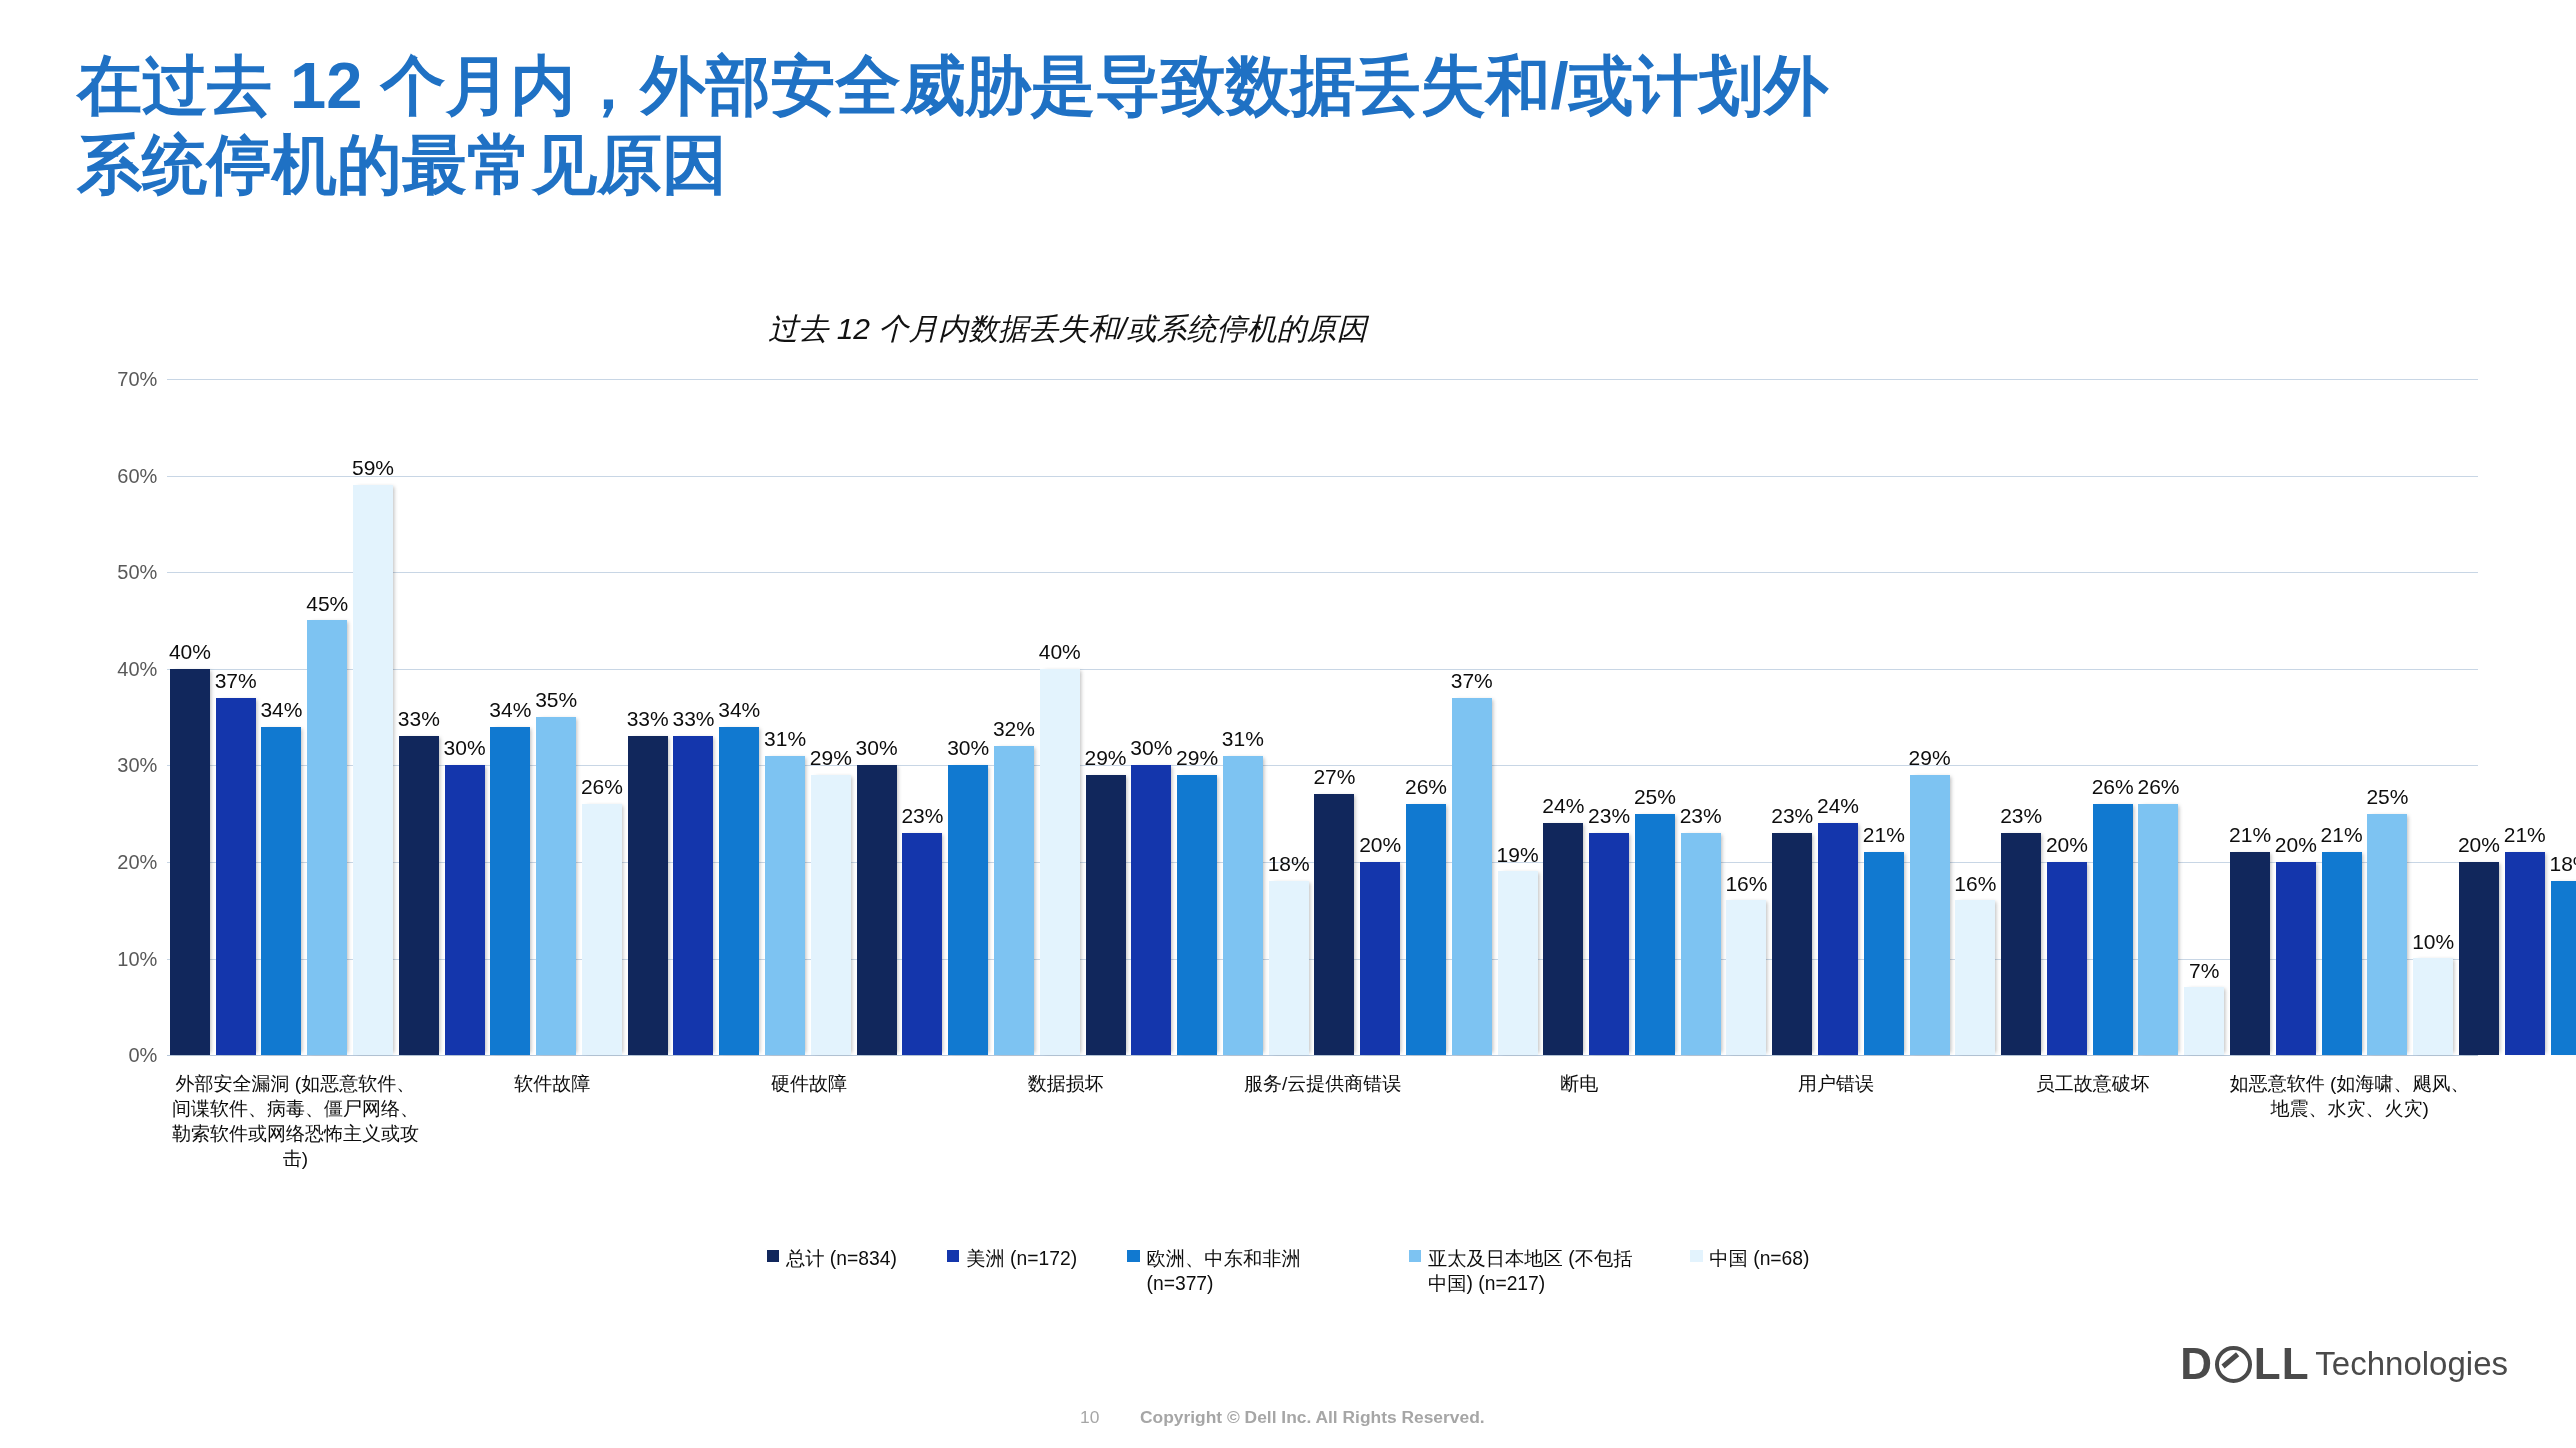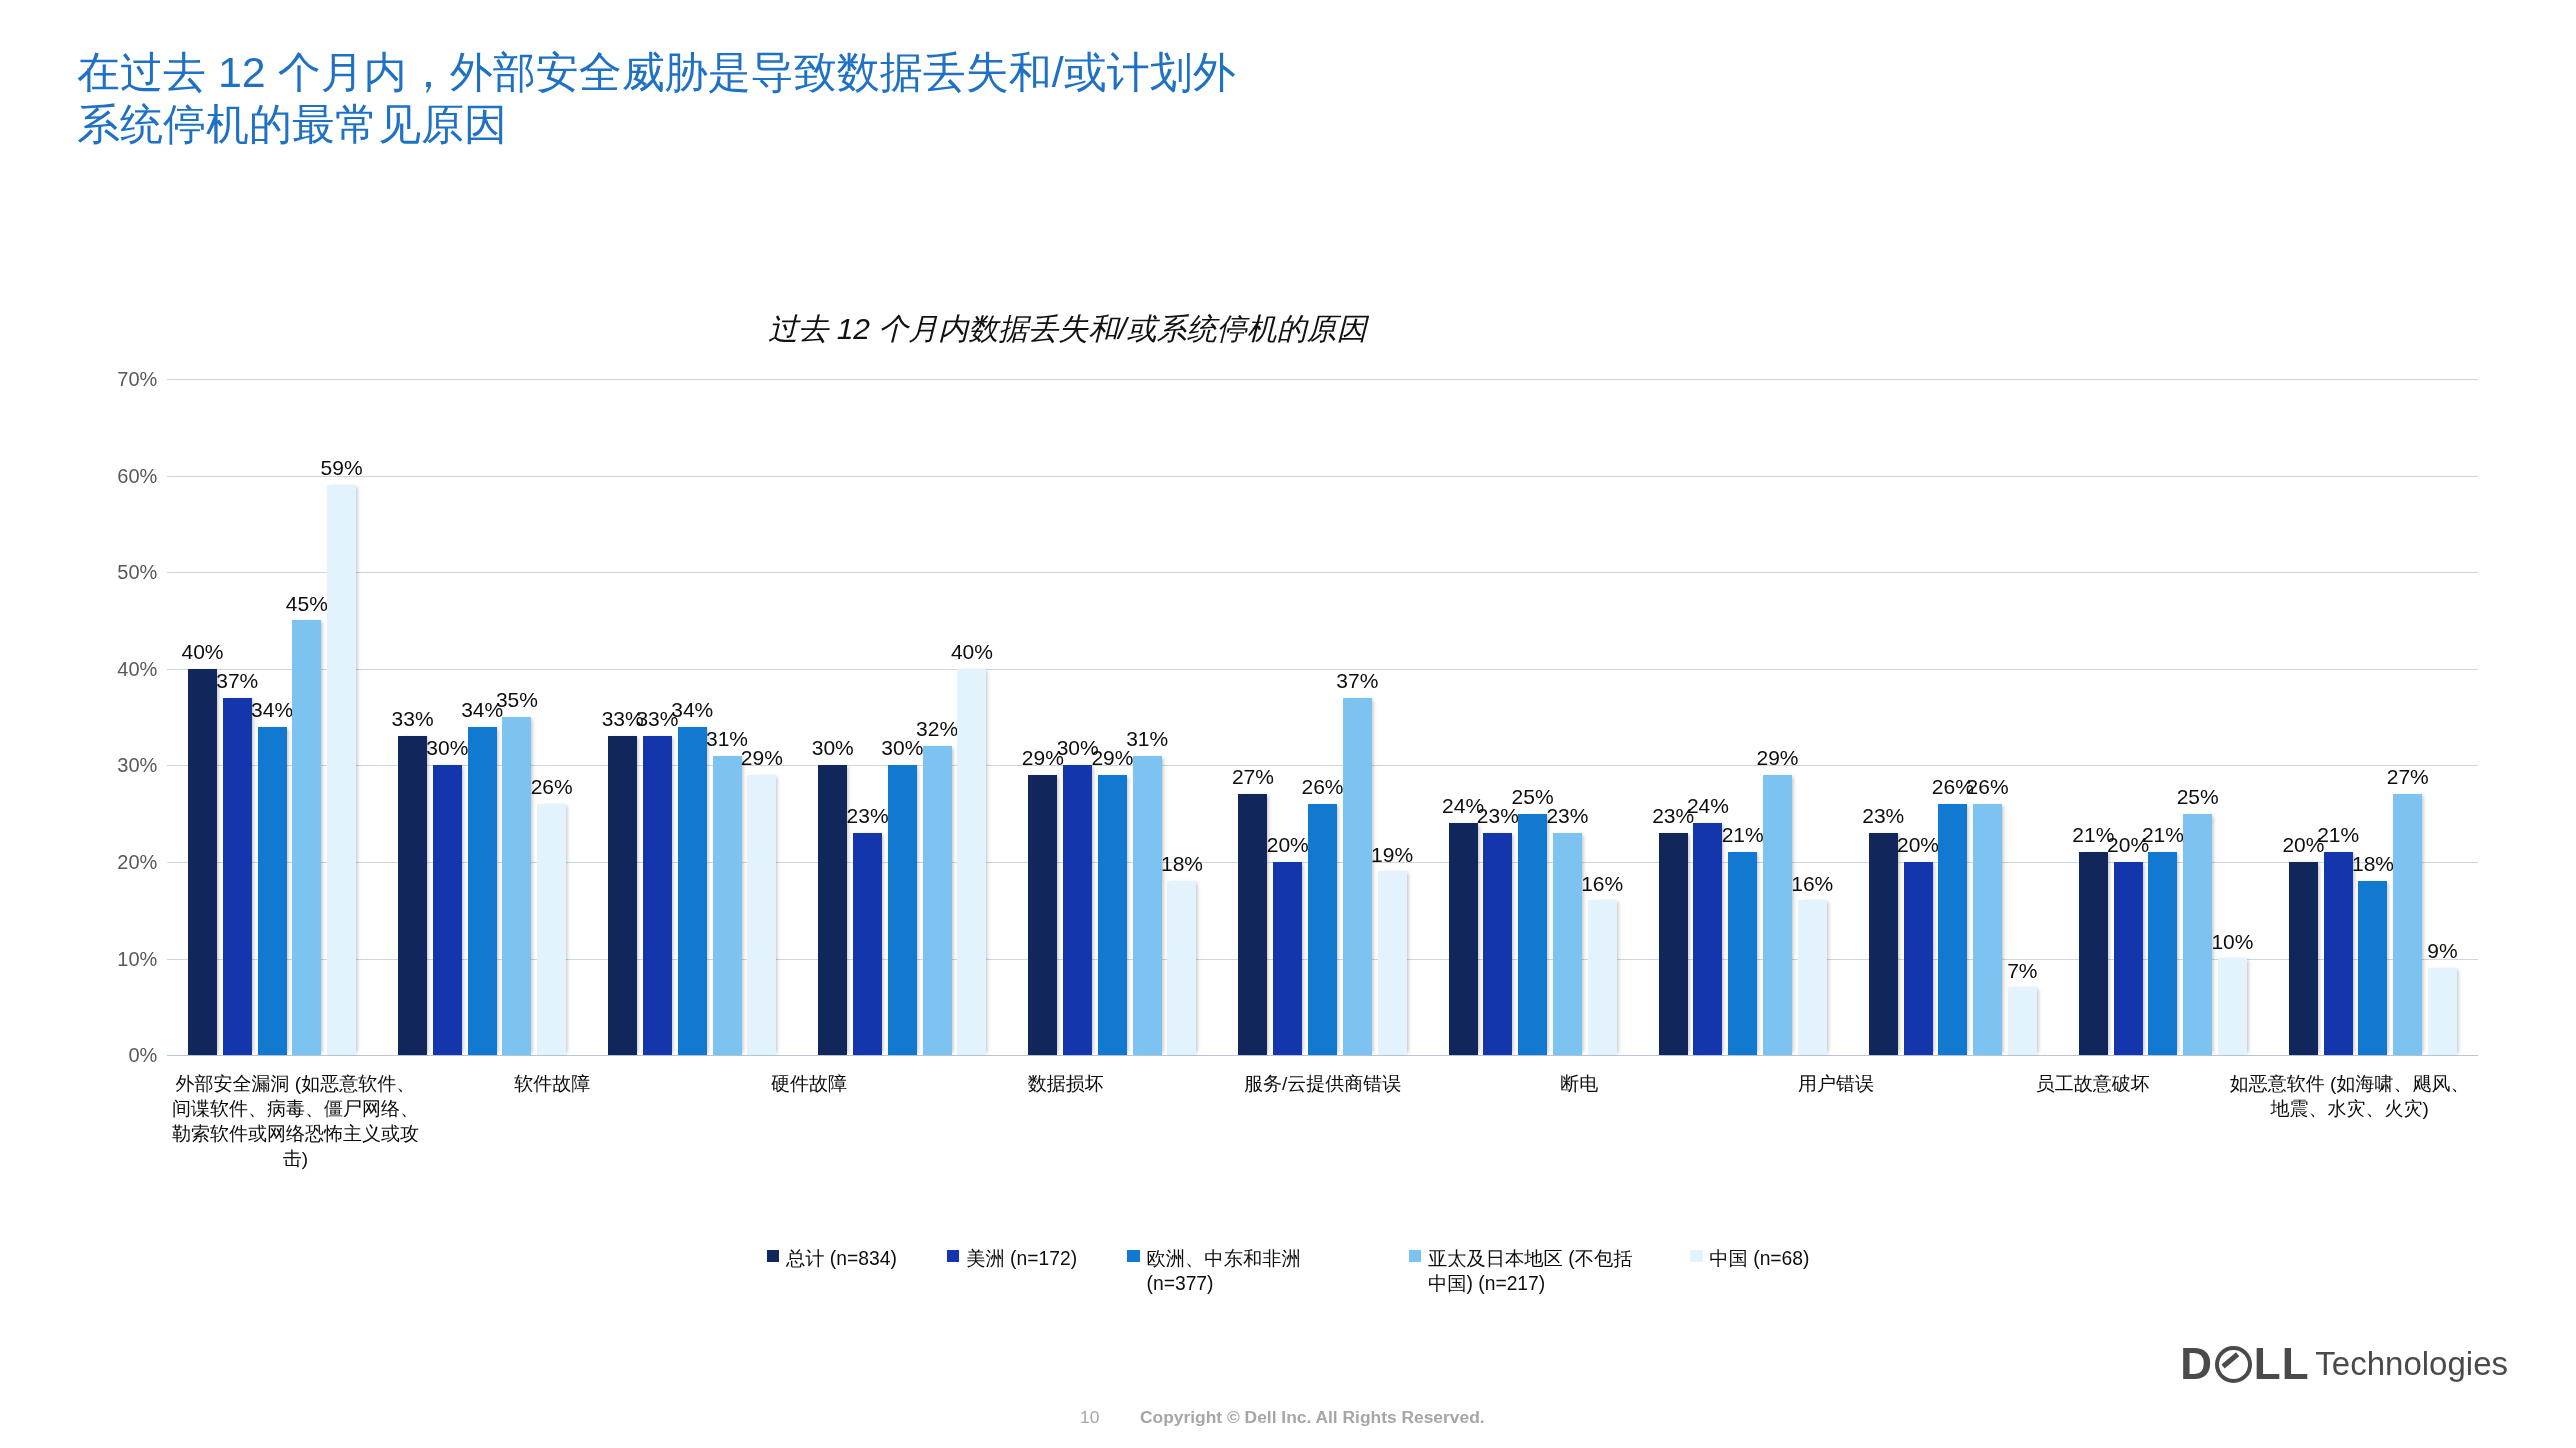--- a/index.html
+++ b/index.html
@@ -13,23 +13,23 @@
     overflow: hidden;
   }
 
   
   #slide-title {
     position: absolute;
     left: 77px;
     top: 46px;
     width: 2386px;
     color: #1f71c4;
-    font-size: 43px;
+    font-size: 65px;
     line-height: 1.22;
-    font-weight: 400;
+    font-weight: 700;
     letter-spacing: 0px;
     white-space: pre-line;
   }
 
   
   #chart-wrap {
     position: absolute;
     left: 0px;
     top: 309px;
     width: 2576px;
@@ -93,21 +93,21 @@
   .group {
     flex: 1 1 0;
     height: 100%;
     display: flex;
     align-items: flex-end;
     justify-content: center;
     position: relative;
   }
   .bar-slot {
     position: relative;
-    width: 29px;
+    width: 40px;
     margin: 0 2.9px;
     height: 100%;
     display: flex;
     align-items: flex-end;
   }
   .bar {
     width: 100%;
     box-shadow: 2.9px 0 3.9px -1.9px rgba(0,0,0,0.28);
   }
   .dlabel {

